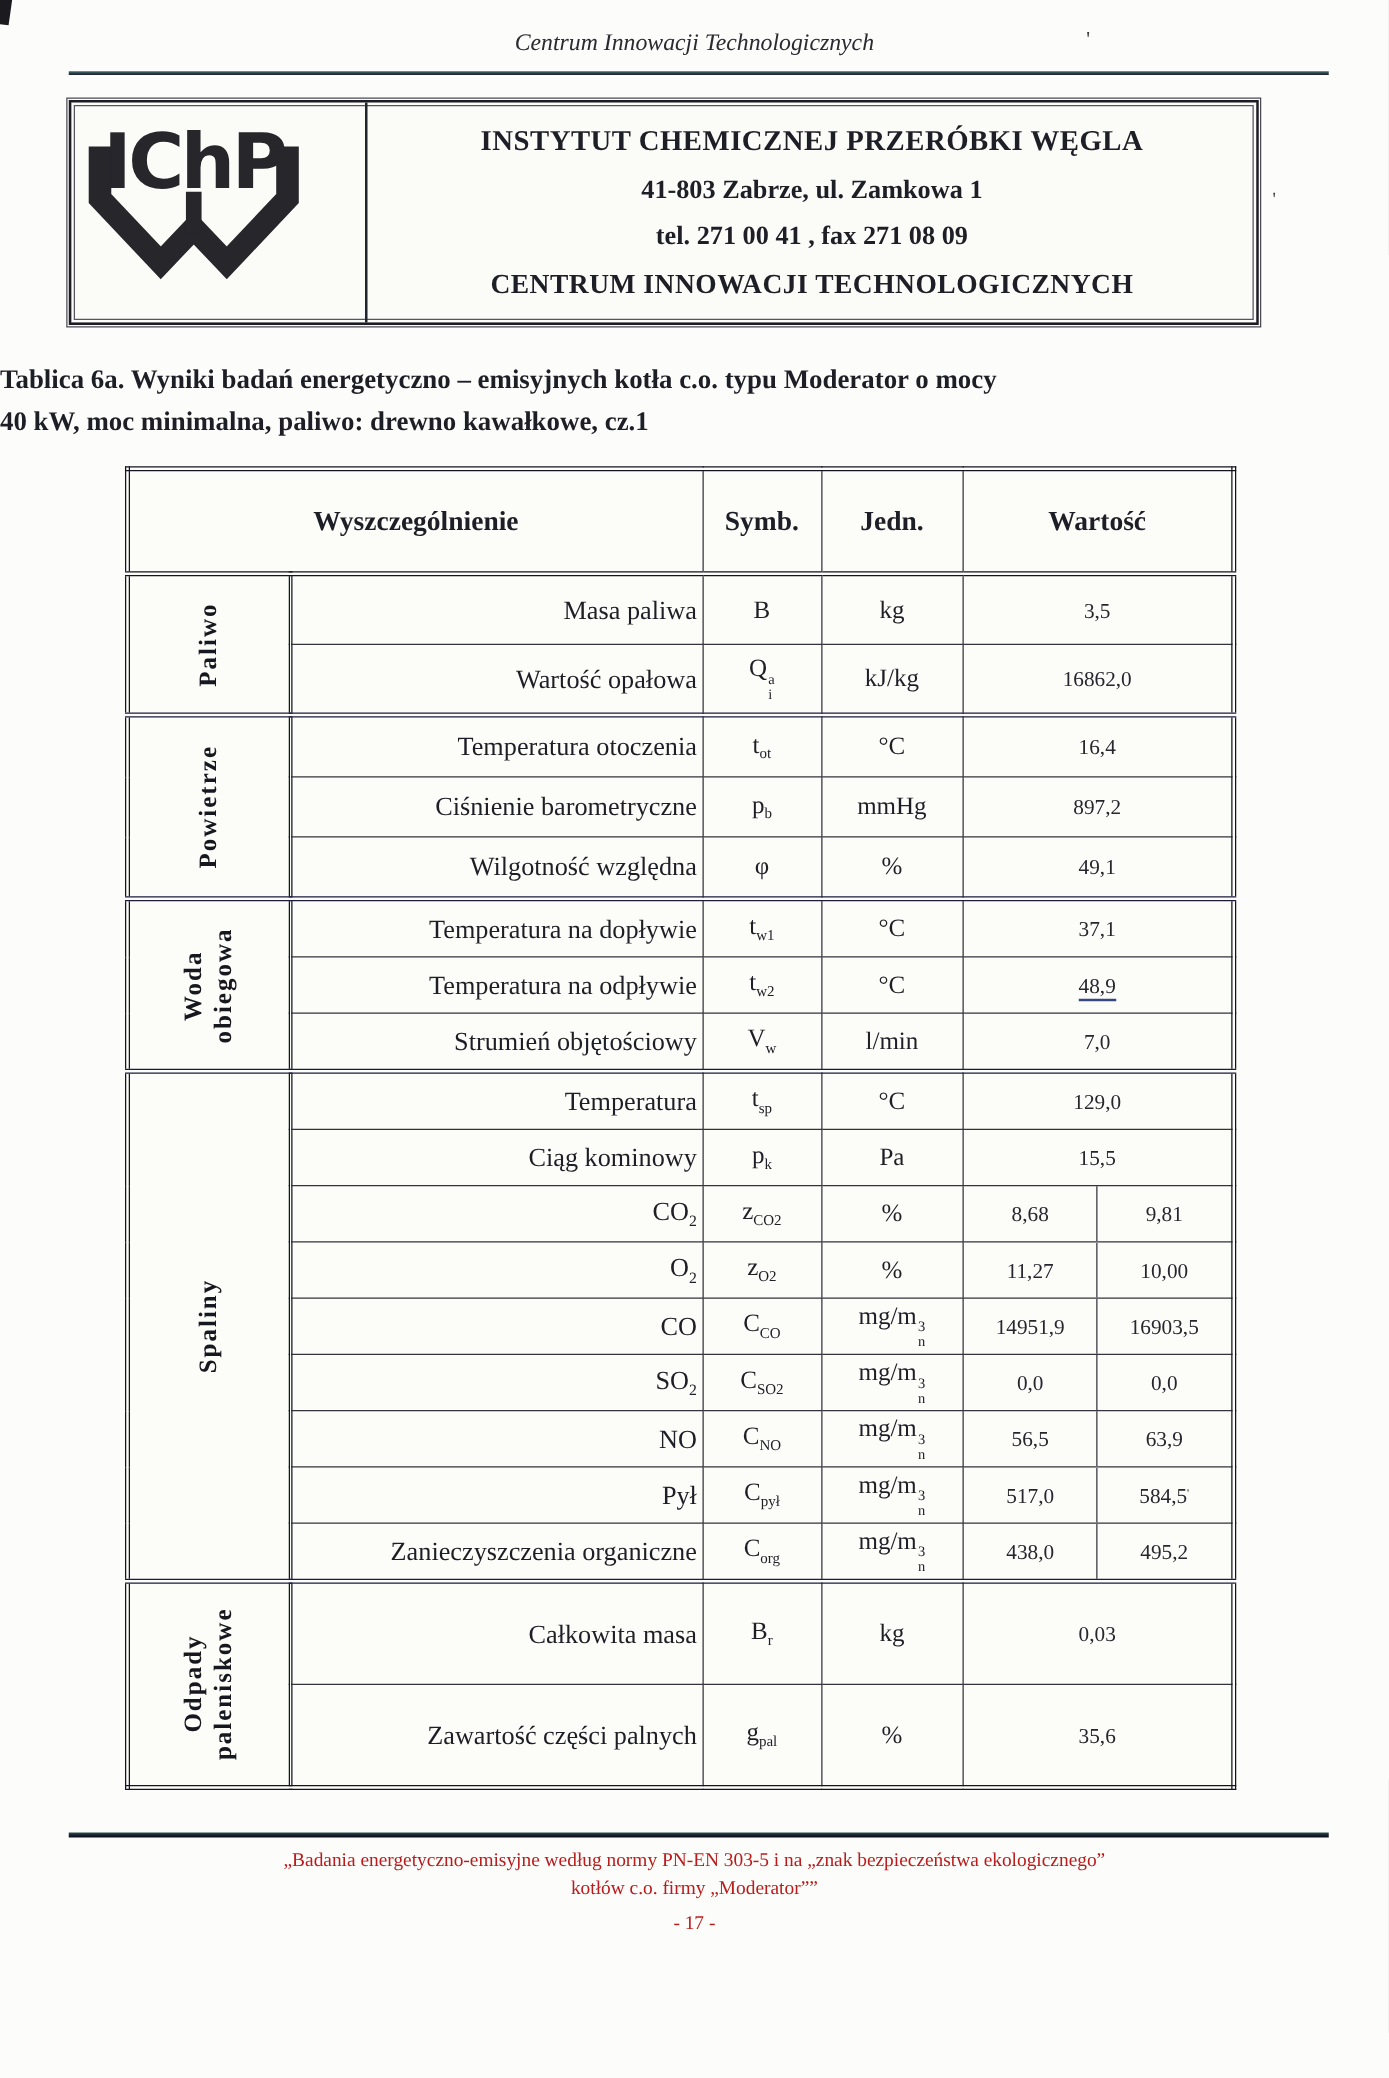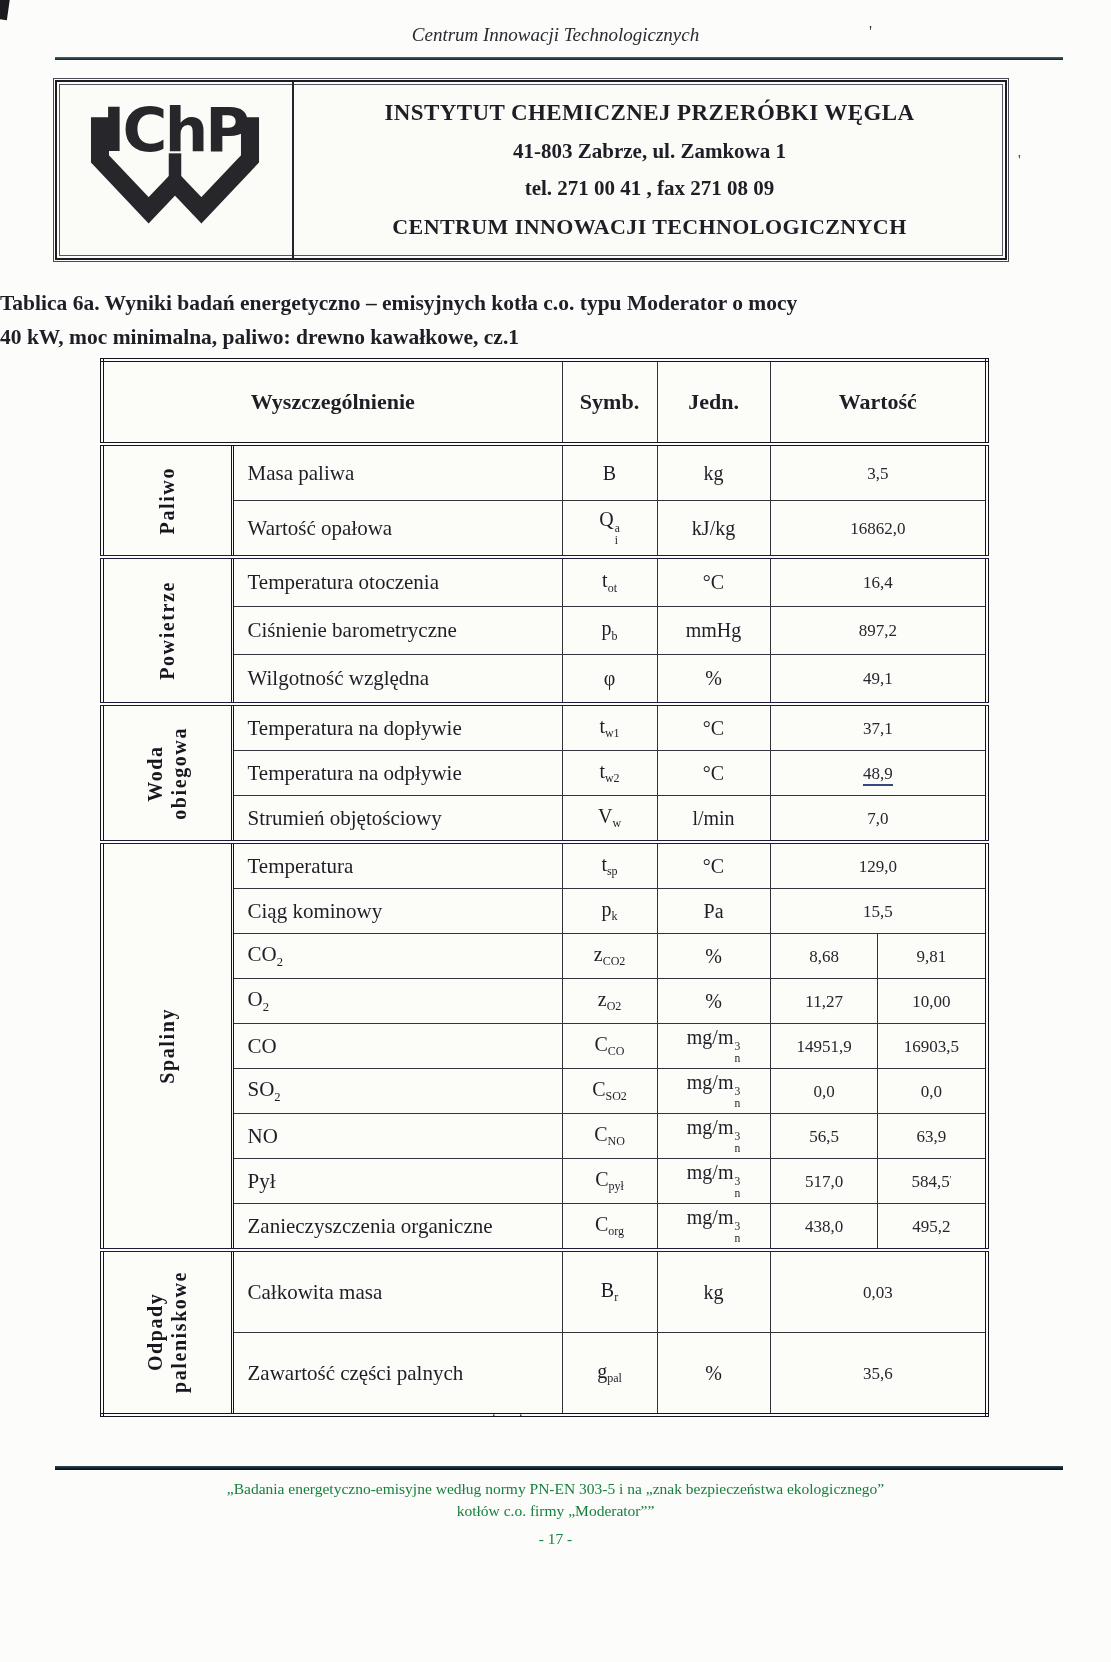--- a/index.html
+++ b/index.html
@@ -10,63 +10,63 @@
   }
   
   .runhead{position:absolute; top:24px; left:0; width:100%; text-align:center;
     font-style:italic; font-size:19px; color:#2a2a30;}
   .runrule{position:absolute; top:57px; left:55px; width:1008px; height:3px;
     background:linear-gradient(to bottom,#3f6d6d,#1b1b2c);}
   
   .letterhead{position:absolute; top:80px; left:55px; width:948px; height:176px;
     border:2px solid #1c1c24; box-shadow:0 0 0 1px #fcfcfa,0 0 0 2px #4a4a55, inset 0 0 0 2px #fcfcfa, inset 0 0 0 3px #55555f;
     display:flex; background:#fbfbf8;}
-  .logo-cell{width:235px; border-right:2px solid #23232b; display:flex;align-items:center;justify-content:center;}
+  .logo-cell{width:235px; border-right:2px solid #23232b; display:flex;align-items:center;justify-content:flex-start;}
   .lh-text{flex:1; display:flex; flex-direction:column; justify-content:space-evenly;
     text-align:center; padding:6px 4px;}
   .lh-l1{font-size:23px; font-weight:bold; letter-spacing:.4px;}
   .lh-l2,.lh-l3{font-size:21px; font-weight:bold;}
   .lh-l4{font-size:22px; font-weight:bold; letter-spacing:.4px;}
   
   .doc-title{position:absolute; top:286px; left:0; width:100%; text-align:left;
     font-weight:bold; font-size:21.5px; line-height:1.6;}
   
-  table.results{position:absolute; top:358px; left:100px; width:885px;
+  table.results{position:absolute; top:373px; left:100px; width:885px;
     border-collapse:collapse; table-layout:fixed;
     border:4px double #14141f;}
   col.c-cat{width:130px;} col.c-desc{width:330px;} col.c-sym{width:95px;}
   col.c-jedn{width:113px;} col.c-val{width:217px;}
   thead th{height:78px; font-size:22px; font-weight:bold; text-align:center;
     border-bottom:4px double #14141f; border-right:1px solid #33333b; background:#fcfcf9;}
   thead th:last-child{border-right:none;}
   tbody.sec{border-top:4px double #1d1b3a;}
   td{border:1px solid #33333b; overflow:hidden;}
   td.cat{border-right:3px double #14141f; text-align:center; vertical-align:middle; background:#fcfcf9;}
   .vert{writing-mode:vertical-rl; transform:rotate(180deg); margin:0 auto;
     font-weight:bold; font-size:20px; letter-spacing:1.6px; line-height:1.2; color:#17171f;}
-  td.desc{font-size:21px; padding:0 4px 0 14px; text-align:left; background:#fcfcf9;}
+  td.desc{font-size:21px; padding:0 4px 0 14px; text-align:right; background:#fcfcf9;}
   td.sym,td.unit{font-size:20px; text-align:center; background:#fcfcf9;}
   td.val{font-size:17px; text-align:center; padding:0; color:#26262e; background:#fcfcf9;}
   td.val.split{background:linear-gradient(#33333b,#33333b) center/1px 100% no-repeat, #fcfcf9;}
   .v{display:inline-block; vertical-align:middle;}
   .v.full{width:100%;}
   .v.half{width:50%;}
   sub{font-size:60%; vertical-align:-0.35em;margin-top:23px;}
   sup{font-size:60%; vertical-align:0.45em;}
   .stack{display:inline-flex; flex-direction:column; font-size:58%; line-height:1.05;
     vertical-align:-0.5em; margin-left:1px; text-align:left;}
   .u-mark{border-bottom:2px solid #37477f; padding-bottom:1px;}
   sup.mk{font-size:55%;}
   .sec-0 td{height:52px;} .sec-1 td{height:45px;} .sec-2 td{height:42px;}
   .sec-3 td{height:42px;} .sec-4 td{height:78px;}
   
   .footrule{position:absolute; top:1466px; left:55px; width:1008px; height:4px;
     background:linear-gradient(to bottom,#2e4d4d,#121222 70%);}
   .footnote{position:absolute; top:1478px; left:0; width:100%; text-align:center;
-    font-size:15.5px; line-height:1.45; color:#15803d;}
+    font-size:15.5px; line-height:1.45; color:#b91c1c;}
   .pagenum{margin-top:5px; font-size:15.5px;}
   
   .art{position:absolute; pointer-events:none; color:#3a3a40;}
   .art.blob{top:0; left:0; width:11px; height:24px; background:#1b1b1f; transform:rotate(8deg) translate(-3px,-4px);}
   .art.t1{top:22px; left:869px; font-size:17px;}
   .art.t2{top:152px; left:1018px; font-size:15px;}
   .art.dots{top:1404px; left:492px; font-size:14px; letter-spacing:10px;}
   .logo-svg{display:block;}
 </style>
 </head>

